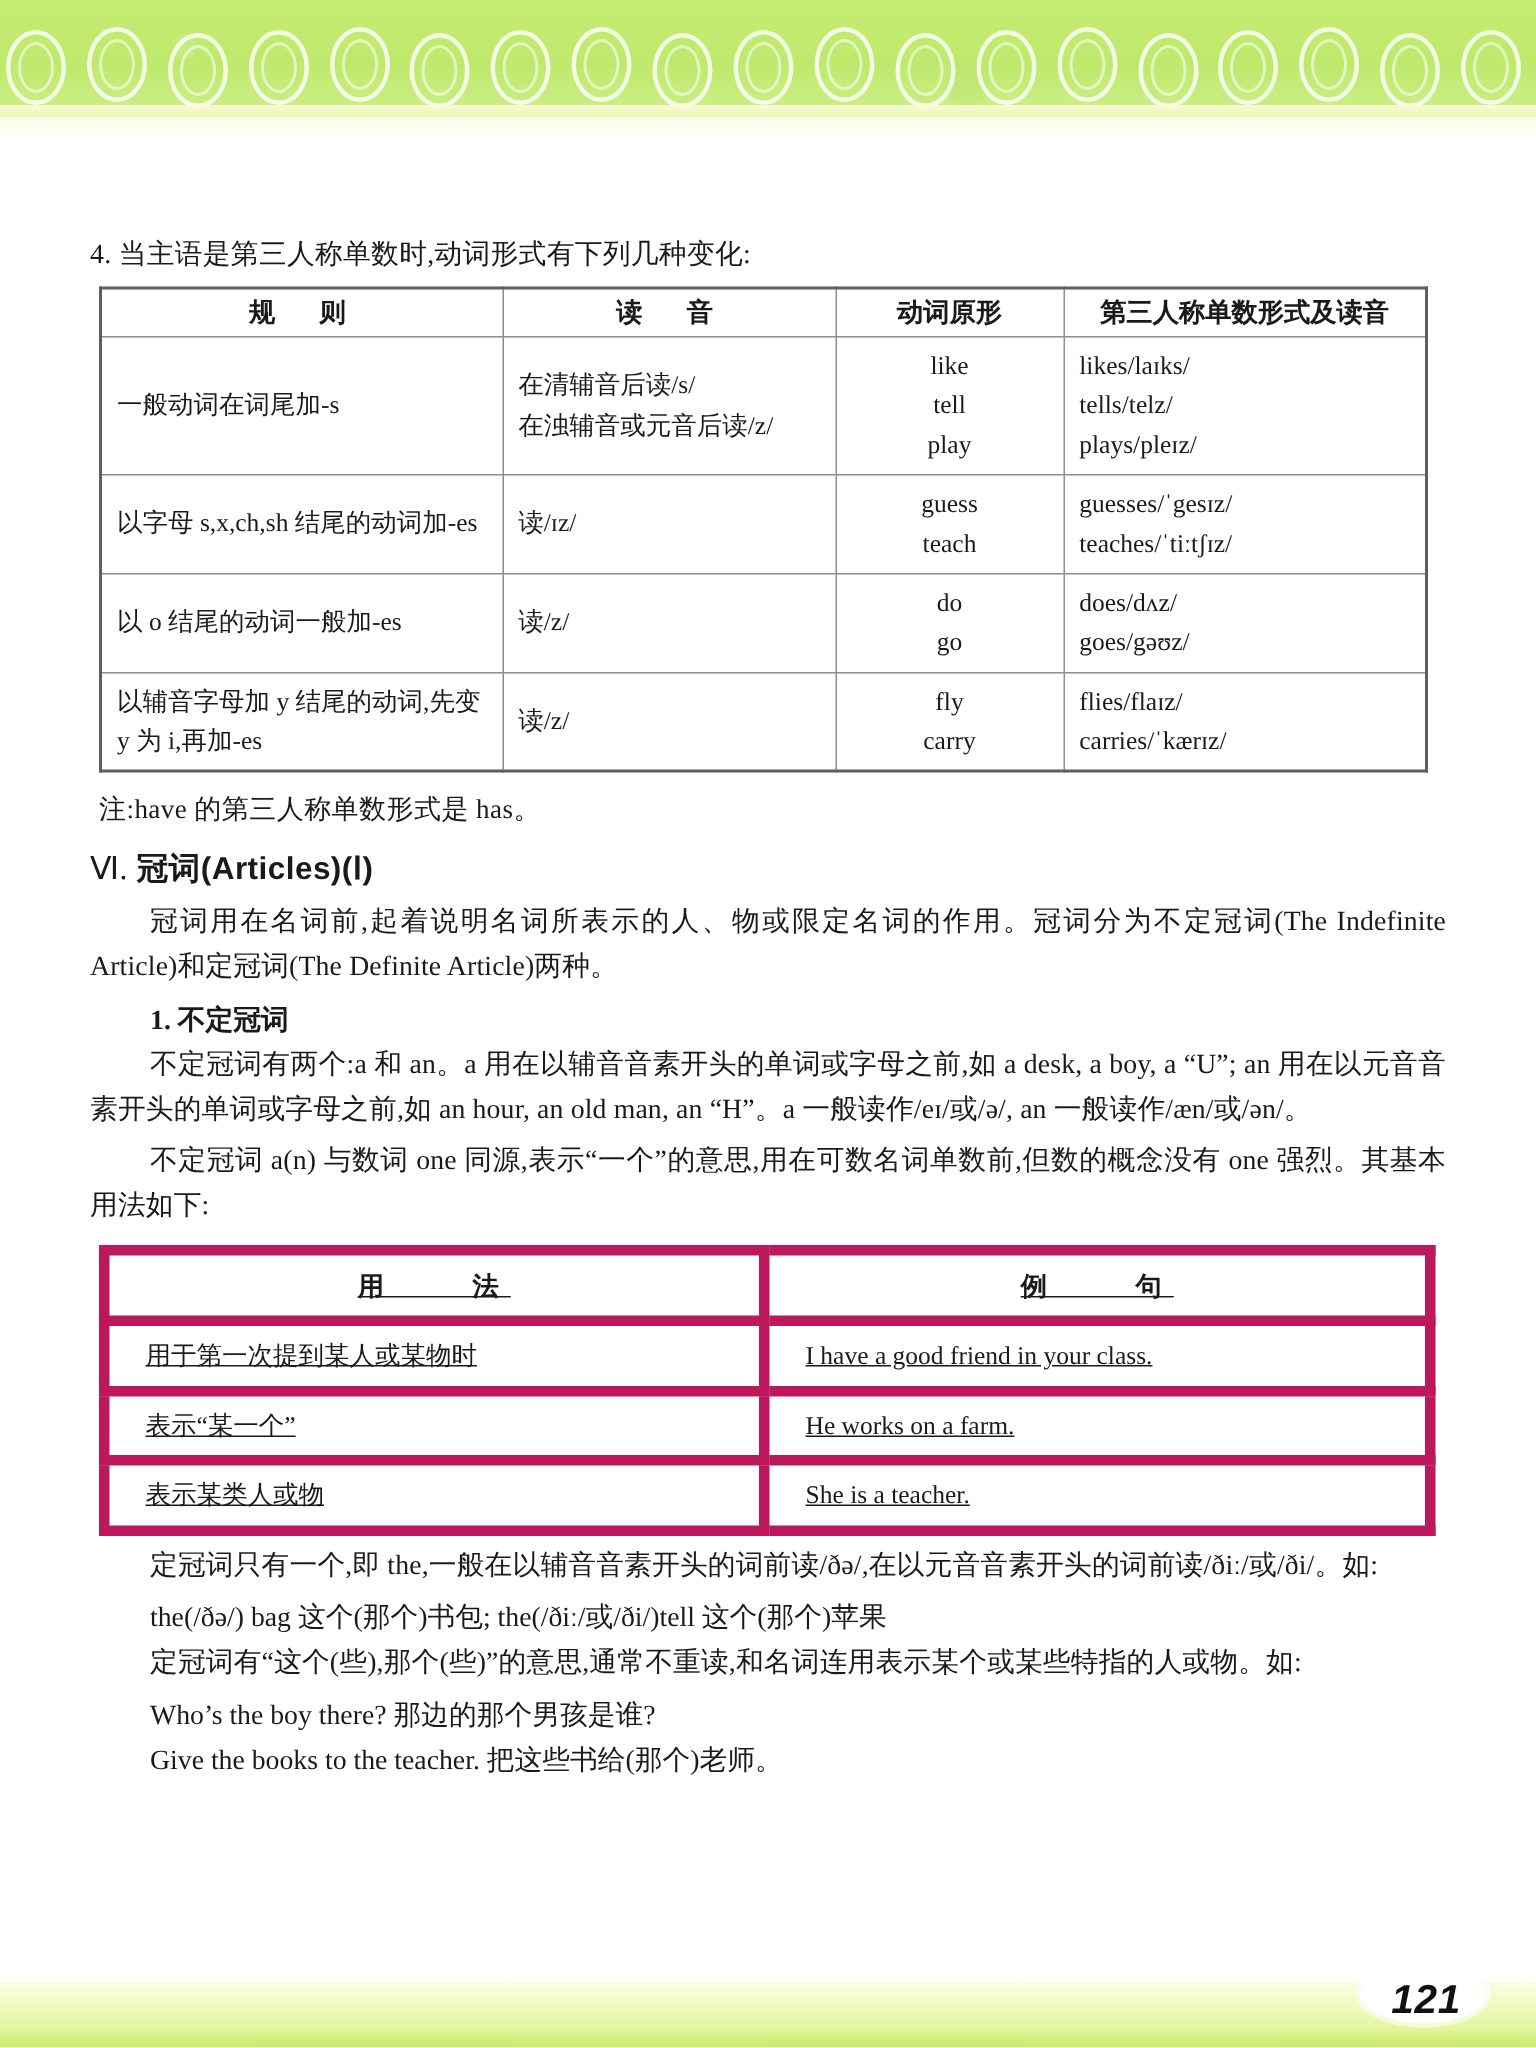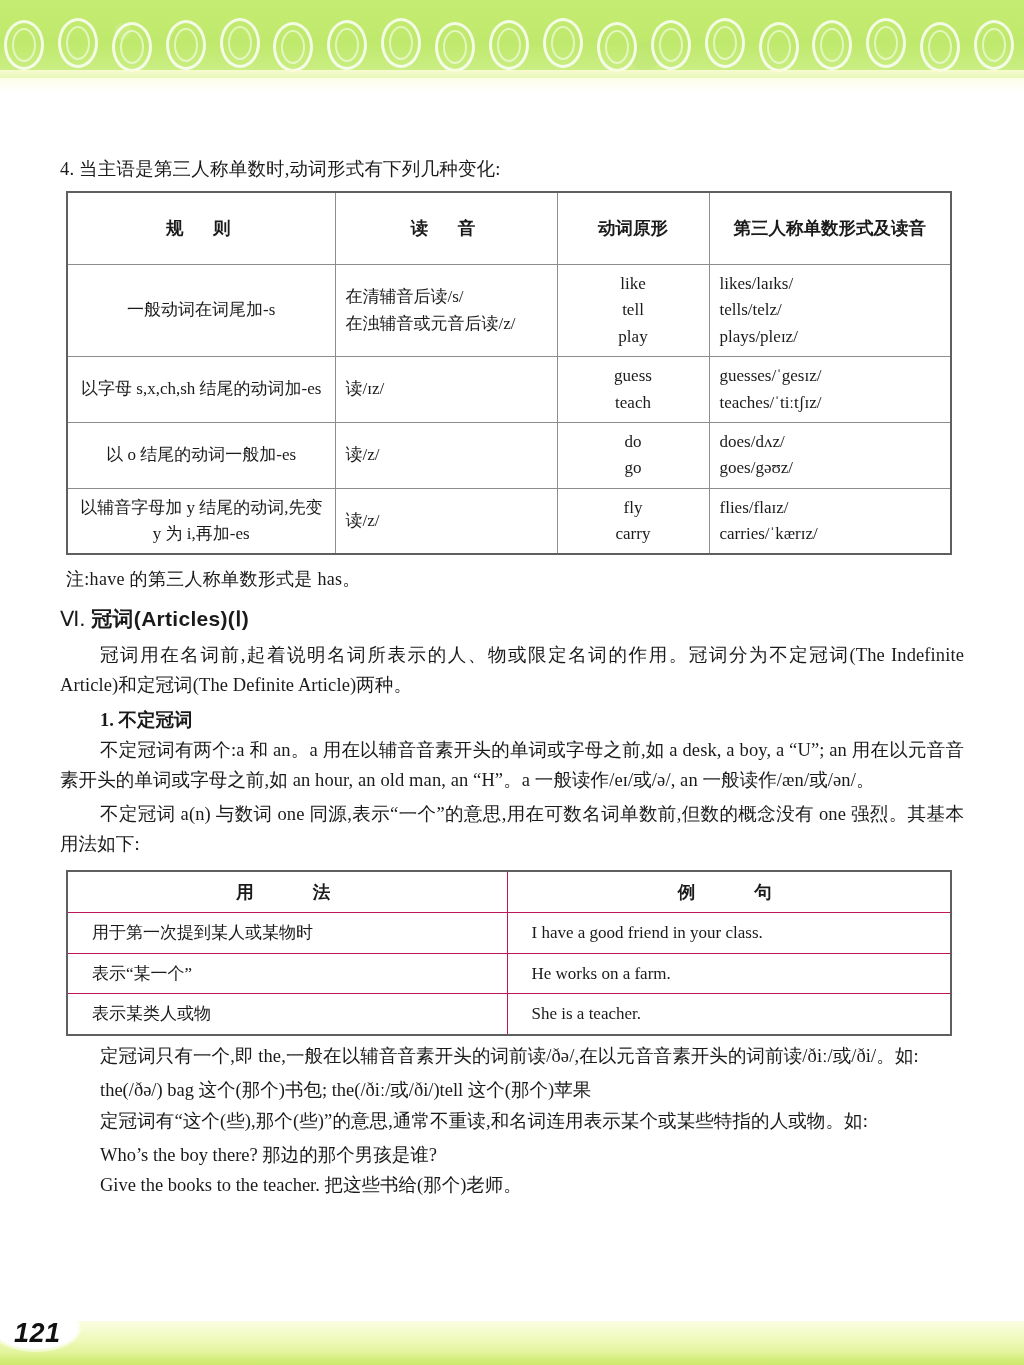--- a/index.html
+++ b/index.html
@@ -70,21 +70,21 @@
   }
   .bottom-band .sheen {
     position: absolute;
     left: 0; bottom: 0; width: 1024px; height: 12px;
     background: linear-gradient(180deg, rgba(214,239,126,0) 0%, #cdea6d 100%);
   }
   .page-number-wrap {
     position: absolute;
     bottom: 14px;
     left: 0; width: 988px;
-    text-align: left;
+    text-align: right;
     z-index: 4;
   }
   .page-number {
     display: inline-block;
     position: relative;
     font-family: "Liberation Sans", sans-serif;
     font-weight: bold;
     font-style: italic;
     font-size: 27px;
     color: #111111;
@@ -127,33 +127,33 @@
     border: 1px solid #8d8d8d;
     padding: 6px 10px;
     font-size: 17px;
     vertical-align: middle;
     line-height: 1.55;
   }
   table.grid th {
     text-align: center;
     font-weight: bold;
     letter-spacing: 6px;
-    padding: 22px 6px;
+    padding: 2px 6px;
     font-size: 17.5px;
   }
   table.grid th.tight { letter-spacing: 0px; }
   table.grid.verbs {
     border: 2px solid #5f5f5f;
   }
   .col-rule   { width: 268px; }
   .col-sound  { width: 222px; }
   .col-base   { width: 152px; }
   .col-third  { width: 242px; }
 
-  td.rule   { text-align: center; }
+  td.rule   { text-align: left; }
   td.sound  { text-align: left; padding-left: 18px; }
   td.base   { text-align: center; }
   td.third  { text-align: left; padding-left: 26px; }
   td.stacked div { white-space: nowrap; }
 
   .note {
     font-size: 18px;
     margin: 12px 0 0 6px;
     letter-spacing: .3px;
   }
@@ -193,24 +193,25 @@
   }
 
   table.usage {
     border-collapse: collapse;
     width: 884px;
     margin: 10px 0 6px 6px;
     table-layout: fixed;
     border: 2px solid #5f5f5f;
   }
   table.usage th, table.usage td {
-    border: 1px solid #be185d;
+    border: 7px solid #be185d;
     font-size: 17px;
     padding: 7px 24px;
     line-height: 1.5;
+    text-decoration: underline;
   }
   table.usage th {
     text-align: center;
     font-weight: bold;
     letter-spacing: 8px;
     font-size: 17.5px;
   }
   .col-usage { width: 440px; }
   .col-sent  { width: 444px; }
   td.sent { padding-left: 22px; }

